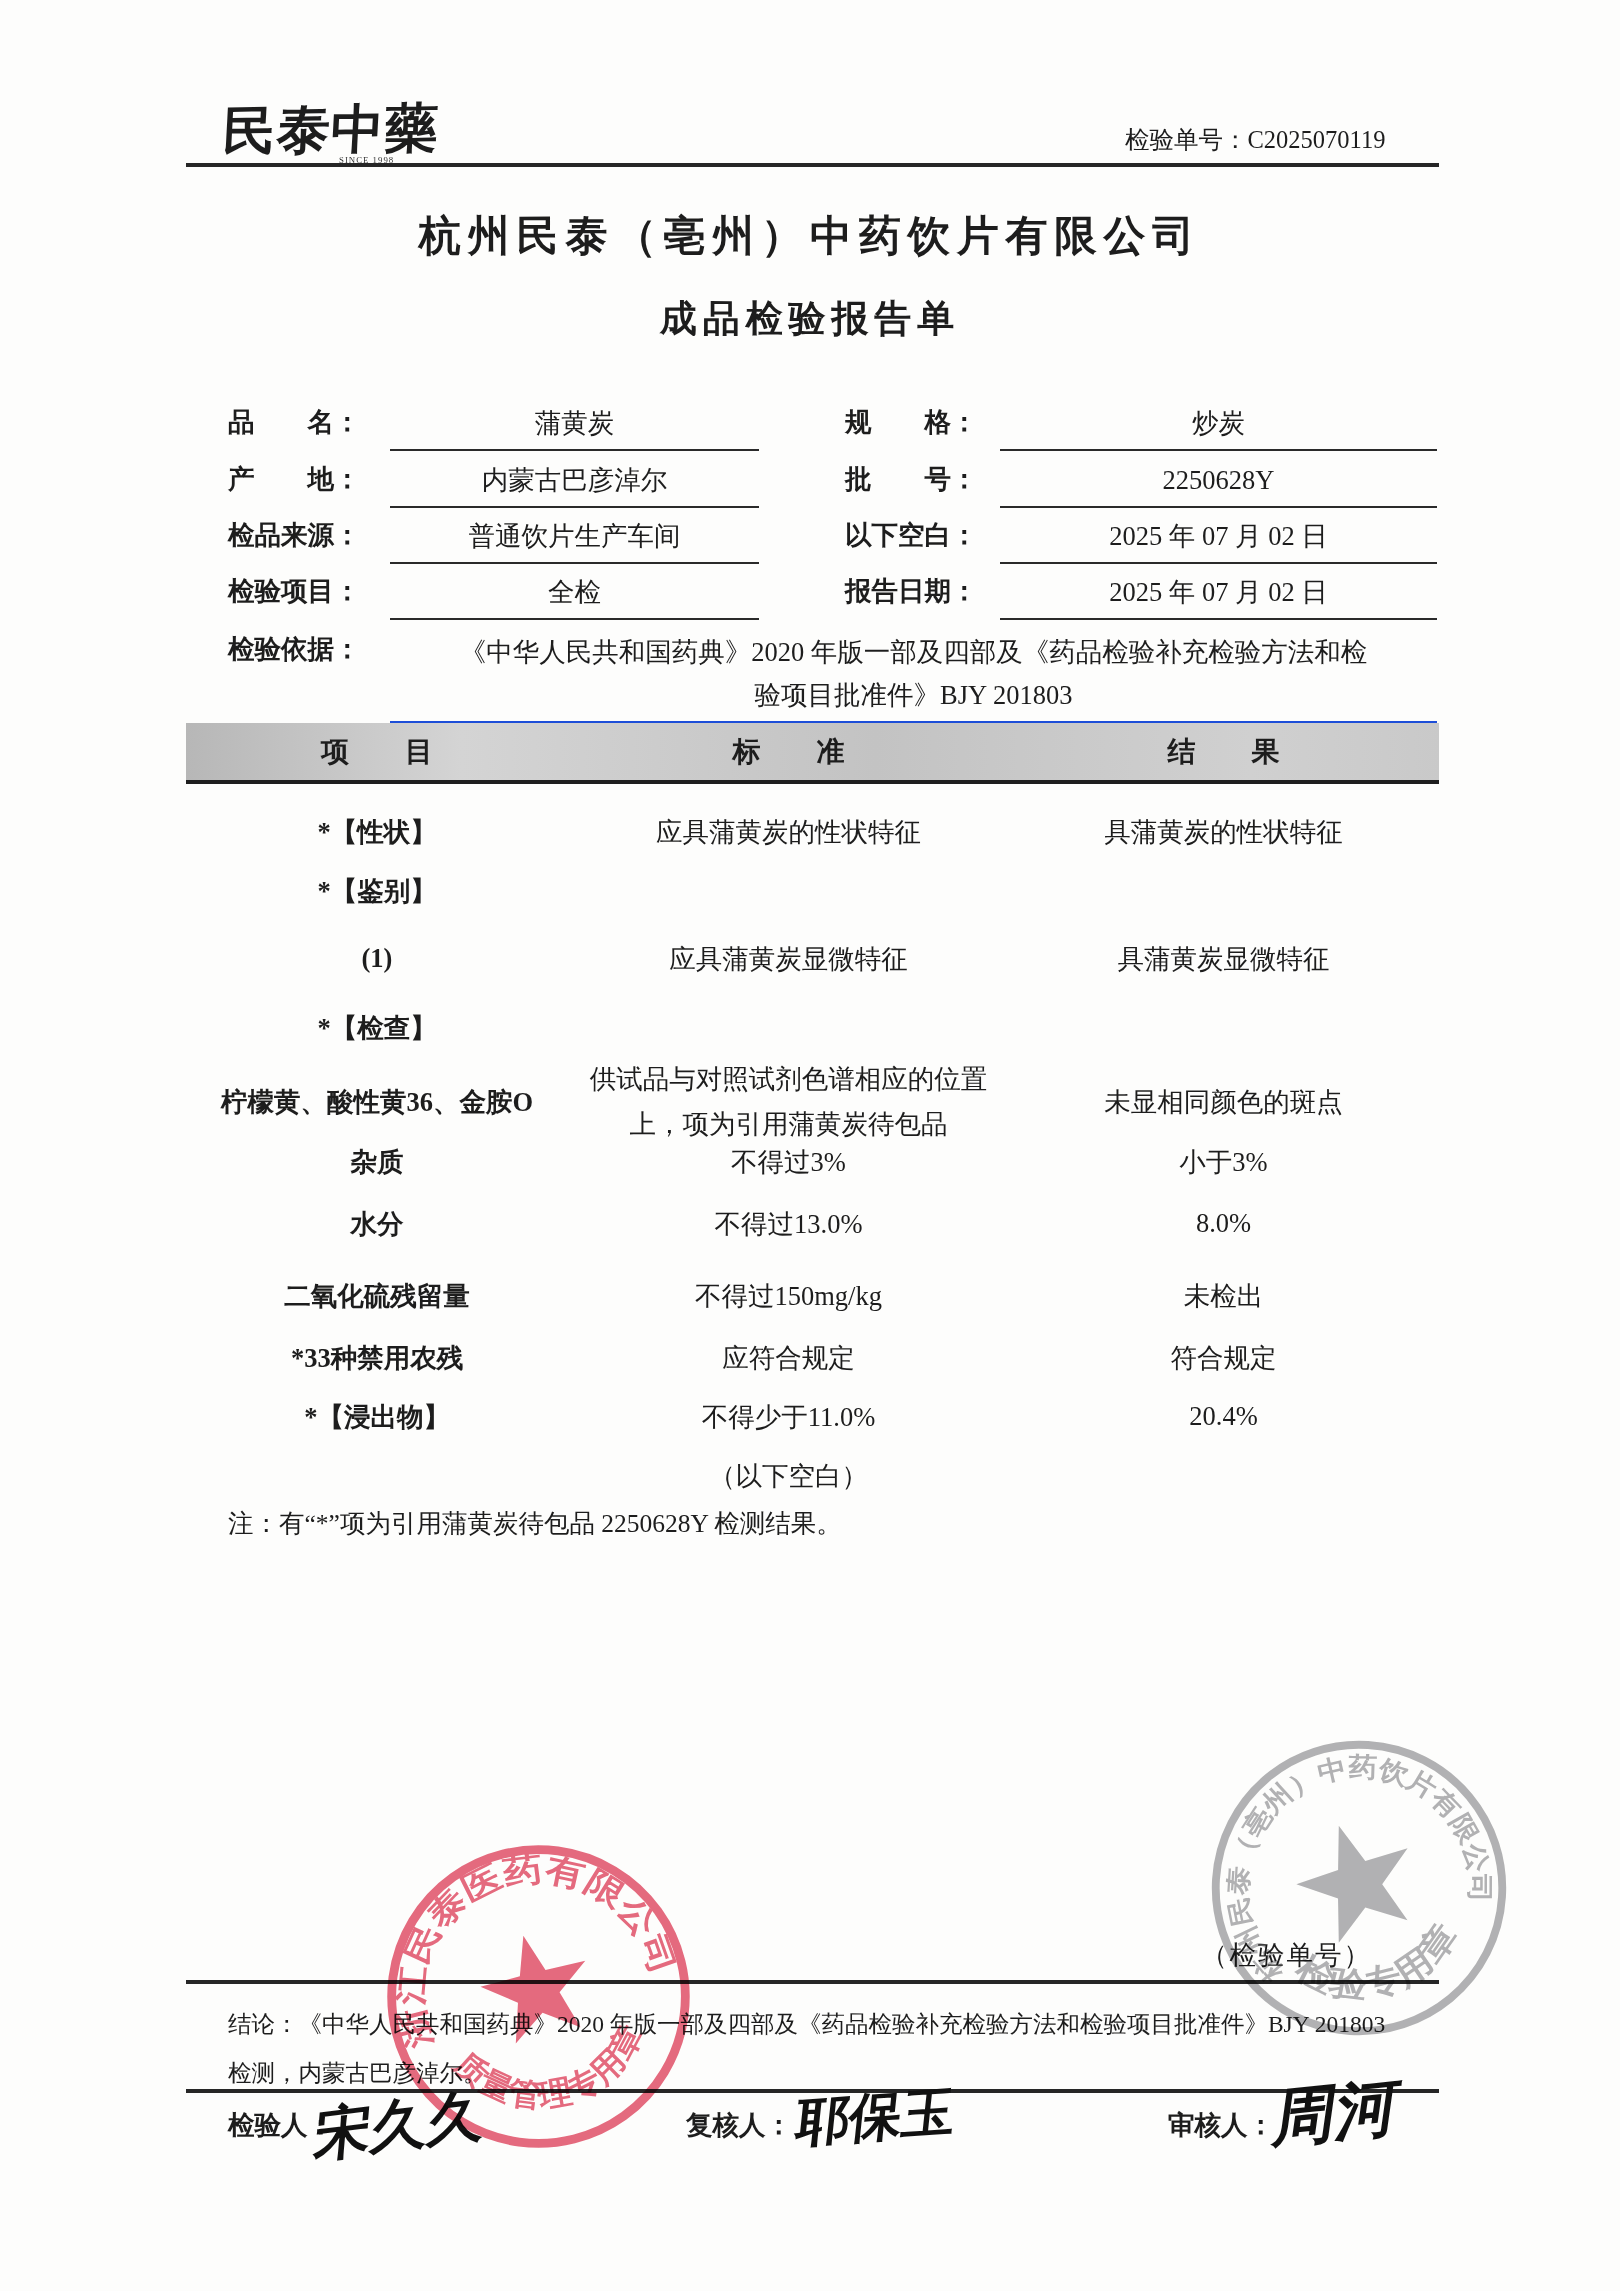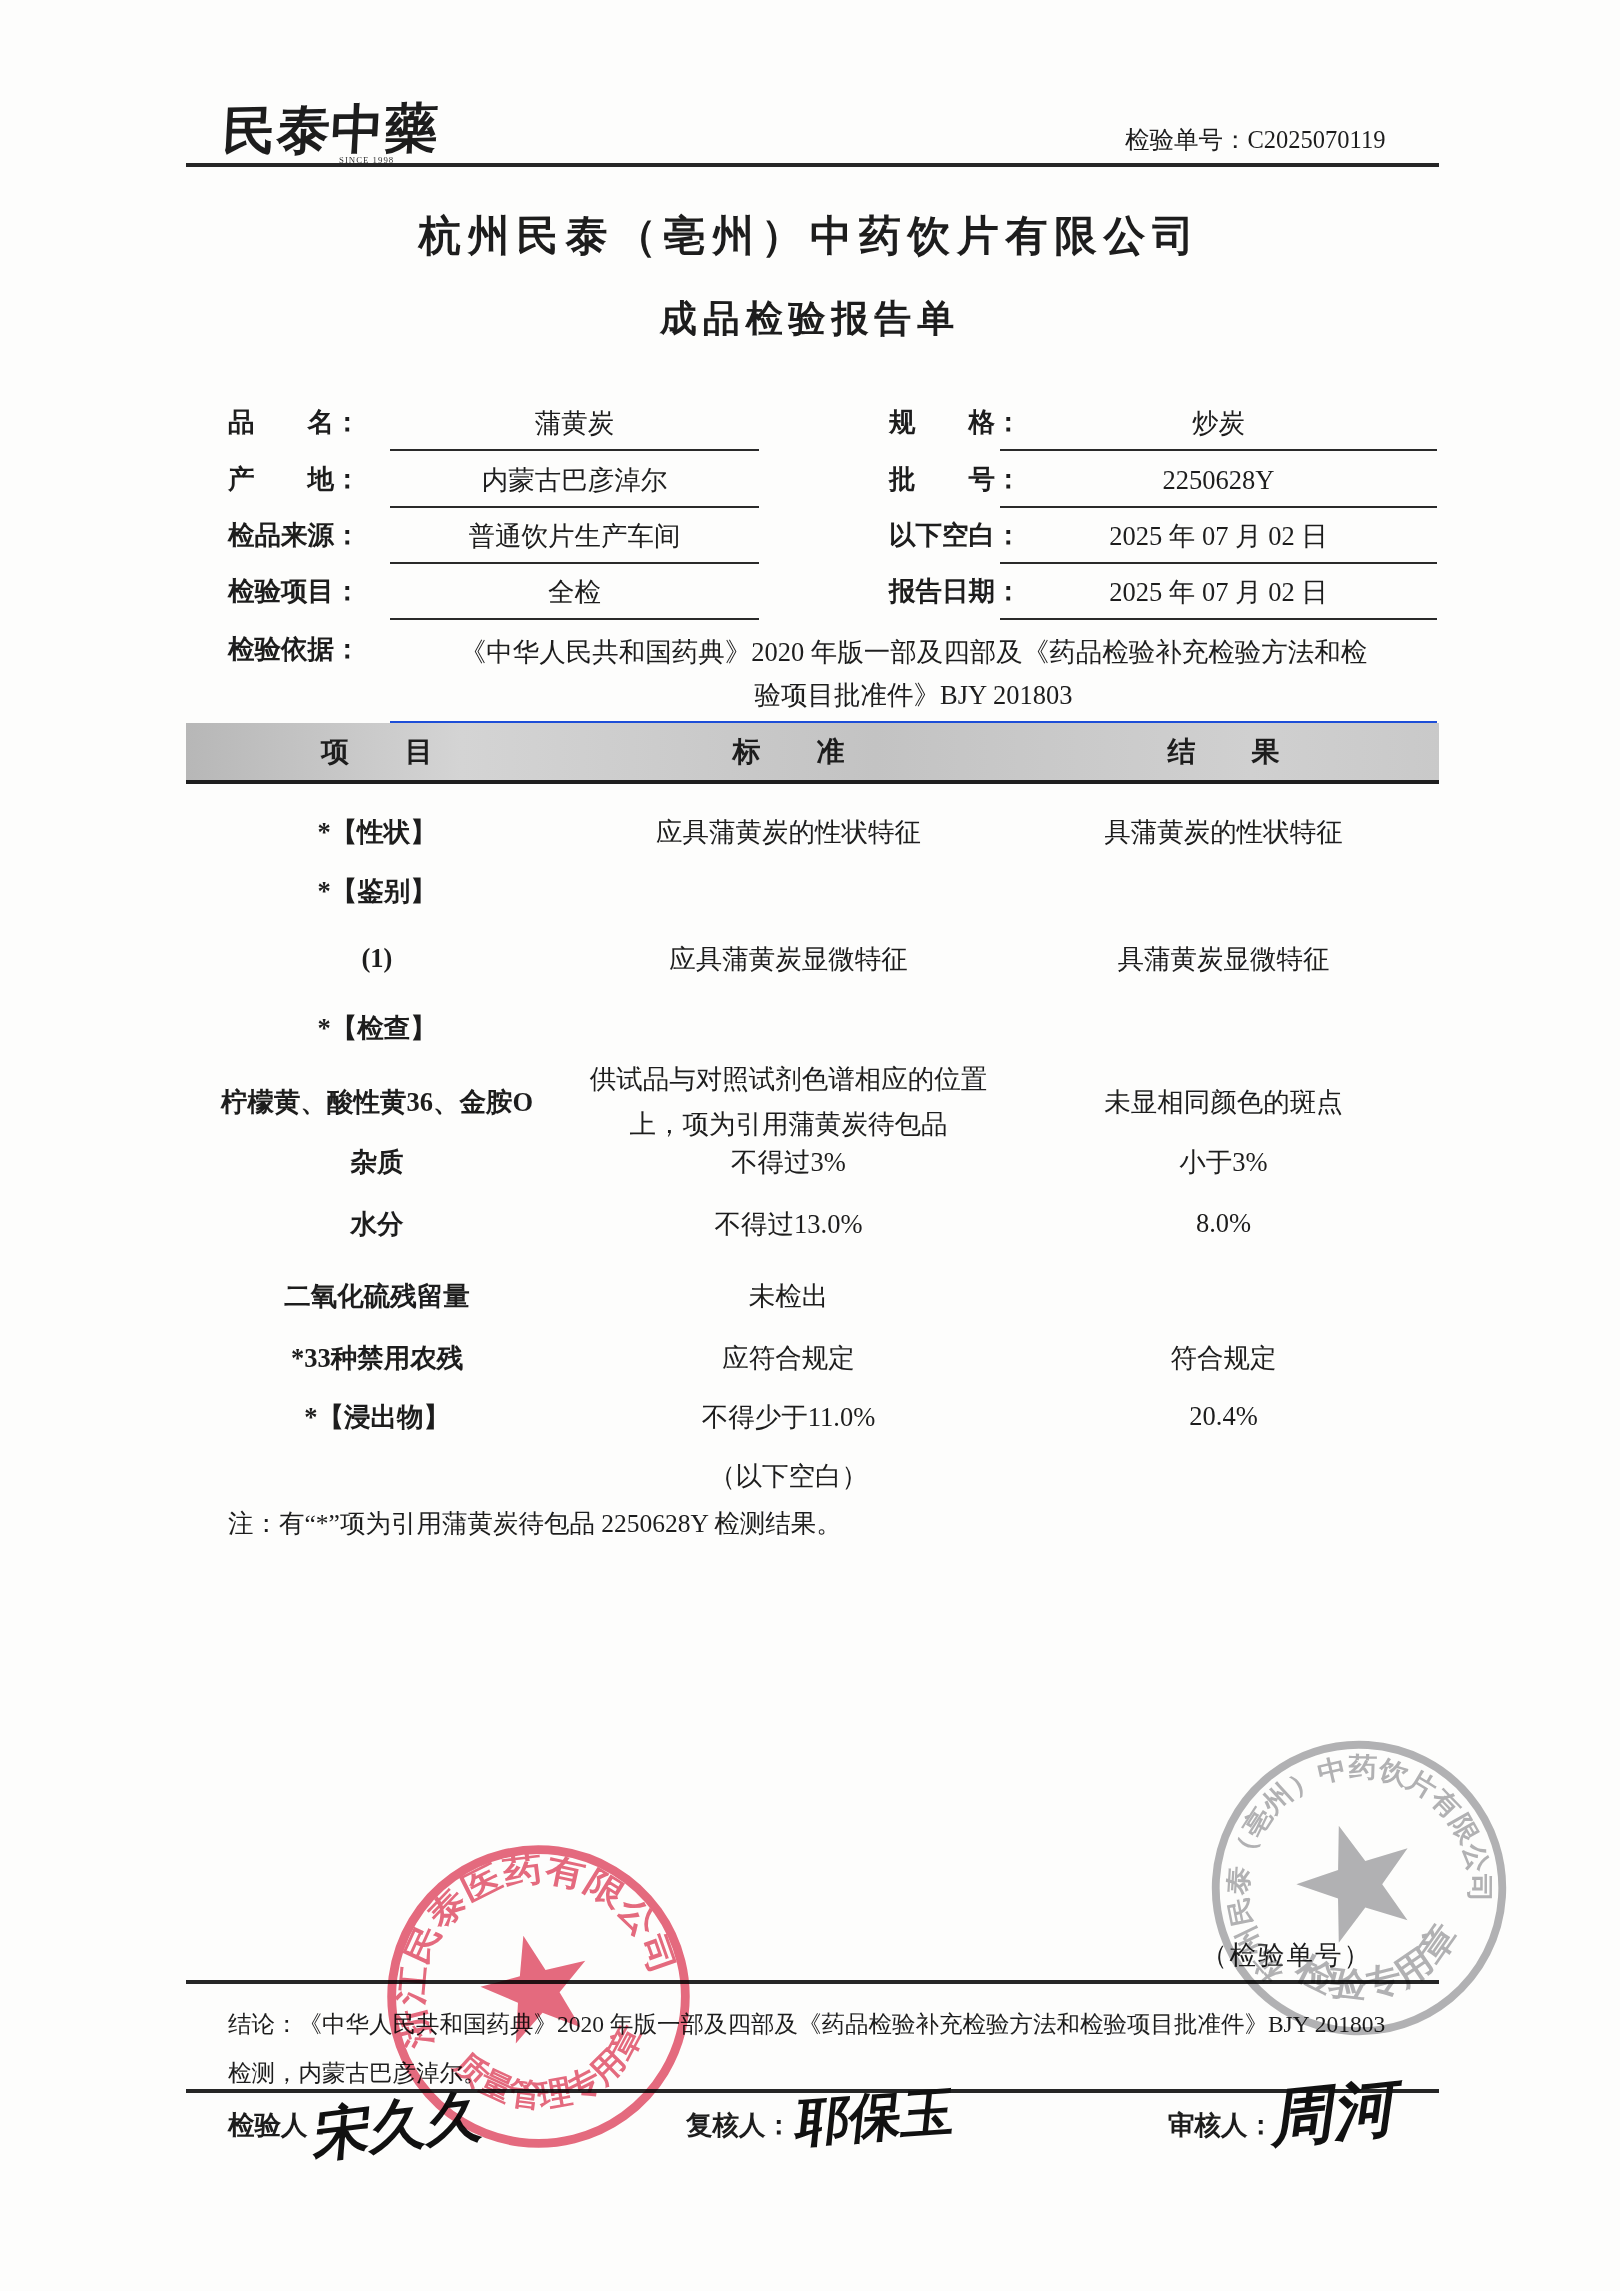--- a/index.html
+++ b/index.html
@@ -11,21 +11,21 @@
   .logo-text { font-size:53px; font-weight:900; letter-spacing:1px; transform:skewX(-4deg) rotate(-1deg); }
   .logo-tagline { position:absolute; left:116px; top:61px; font-size:8.8px; letter-spacing:1px; color:#333; }
   .report-no { left:1125px; top:123px; width:316px; font-size:24.5px; white-space:nowrap; }
   .hr { background:#262626; height:3.9px; }
   .page-title { left:0; top:208px; width:1620px; text-align:center; font-size:42px; font-weight:bold; letter-spacing:6.9px; }
   .page-subtitle { left:0; top:294px; width:1620px; text-align:center; font-size:37px; font-weight:bold; letter-spacing:5.9px; }
 
   
   .irow { position:absolute; left:0; width:1620px; height:49px; }
   .ilabel { position:absolute; left:228px; font-size:26.5px; font-weight:bold; white-space:nowrap; }
-  .ilabel.rl { left:845px;margin-left:44px; }
+  .ilabel.rl { left:845px; }
   .ivalue { position:absolute; left:390px; width:369px; text-align:center; font-size:26.5px; height:47px; line-height:39px; border-bottom:2px solid #2a2a2a; white-space:nowrap; }
   .ivalue.rv { left:1000px; width:437px; }
   .basis-val { position:absolute; left:390px; width:1047px; text-align:center; font-size:26.5px; line-height:43px; border-bottom:2px solid #1d4ed8; padding-bottom:3.9px; }
 
   
   .thead { left:186px; top:723px; width:1253px; height:61px;
            background:linear-gradient(90deg,#b7b7b7 0%,#d4d4d4 22%,#c3c3c3 55%,#d0d0d0 85%,#c9c9c9 100%);
            border-bottom:4.9px solid #1e1e1e; display:grid; grid-template-columns:382px 441px 429px; align-items:center; }
   .thead div { text-align:center; font-size:28px; font-weight:bold; }
   .trow { position:absolute; left:186px; width:1253px; height:55px; display:grid; grid-template-columns:382px 441px 429px; }
@@ -134,20 +134,21 @@
     <div class="tc">不得过3%</div>
     <div class="tc">小于3%</div>
   </div>
   <div class="trow" style="top:1196px;">
     <div class="tc item">水分</div>
     <div class="tc">不得过13.0%</div>
     <div class="tc">8.0%</div>
   </div>
   <div class="trow" style="top:1268px;">
     <div class="tc item">二氧化硫残留量</div>
+    <div class="tc">不得过150mg/kg</div>
     <div class="tc">未检出</div>
   </div>
   <div class="trow" style="top:1330px;">
     <div class="tc item">*33种禁用农残</div>
     <div class="tc">应符合规定</div>
     <div class="tc">符合规定</div>
   </div>
   <div class="trow" style="top:1389px;">
     <div class="tc item">*【浸出物】</div>
     <div class="tc">不得少于11.0%</div>

